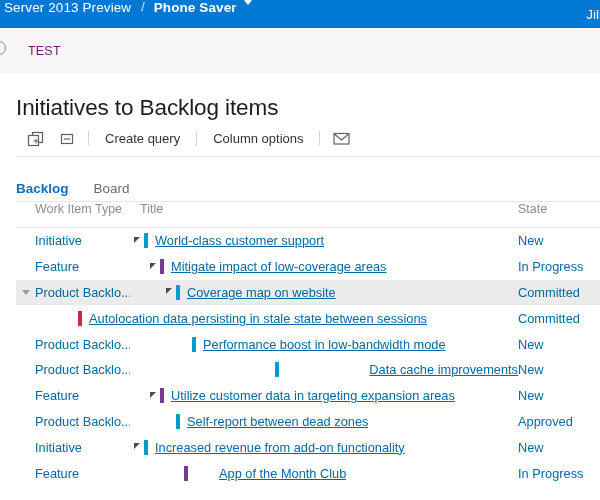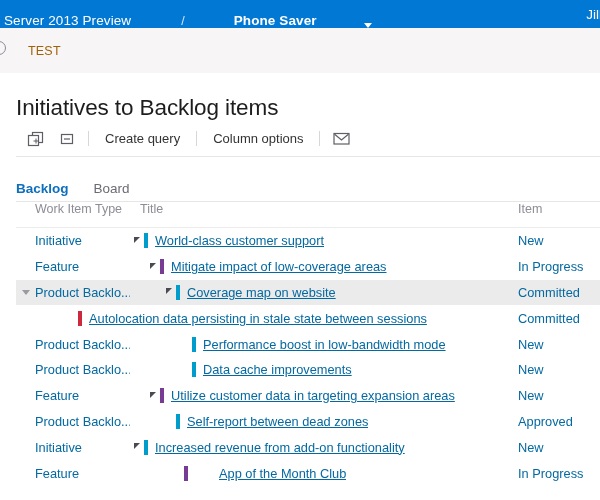--- a/index.html
+++ b/index.html
@@ -11,26 +11,25 @@
     font-family: "Liberation Sans", sans-serif;
     -webkit-font-smoothing: antialiased;
   }
 
   
   #topbar {
     height: 28px;
     background: #0078d4;
     color: #ffffff;
     display: flex;
-    align-items: flex-end;
+    align-items: flex-start;
     padding: 0 16px 0 4px;
     font-size: 13.5px;
     position: relative;
     white-space: nowrap;
-    gap: 40px;
   }
   #topbar .collection { font-weight: 400; letter-spacing: .1px; }
   #topbar .sep { margin: 0 9px 0 10px; color: #cfe6f8; font-size: 12.5px; }
   #topbar .project { font-weight: 700; letter-spacing: .1px; }
   #topbar .caret {
     display: inline-block;
     margin-left: 7px;
     width: 0; height: 0;
     border-left: 4.5px solid transparent;
     border-right: 4.5px solid transparent;
@@ -58,21 +57,21 @@
     position: absolute;
     left: -8px;
     top: 13px;
     width: 14px; height: 14px;
     border: 1.6px solid #8a8a93;
     border-radius: 50%;
   }
   #subbar .test-link {
     margin-left: 28px;
     font-size: 12.5px;
-    color: #a16207;
+    color: #701a75;
     letter-spacing: .2px;
   }
 
   
   #content { padding: 0 0 0 16px; background: #ffffff; }
 
   #page-title {
     font-size: 22.5px;
     color: #1d1d1d;
     font-weight: 400;
@@ -249,21 +248,21 @@
 
   <div id="tabs">
     <div class="tab active">Backlog</div>
     <div class="tab">Board</div>
   </div>
 
   <div id="grid">
     <div class="ghead">
       <div class="c-type">Work Item Type</div>
       <div class="c-title">Title</div>
-      <div class="c-state">Item</div>
+      <div class="c-state">State</div>
     </div>
     <div id="grid-body">
         <div class="row">
           <div class="c-type">Initiative</div>
           <div class="c-title" style="padding-left: 0px;">
             <div class="exp">
               <i></i>
             </div>
             <div class="bar" style="background: rgb(0, 156, 204);"></div>
             <span class="ttl">World-class customer support</span>
@@ -311,21 +310,21 @@
             <div class="exp empty">
               <i></i>
             </div>
             <div class="bar" style="background: rgb(0, 156, 204);"></div>
             <span class="ttl">Performance boost in low-bandwidth mode</span>
           </div>
           <div class="c-state">New</div>
         </div>
         <div class="row">
           <div class="c-type">Product Backlo...</div>
-          <div class="c-title" style="padding-left: 48px;">
+          <div class="c-title" style="padding-left: 48px; justify-content: space-between;">
             <div class="exp empty">
               <i></i>
             </div>
             <div class="bar" style="background: rgb(0, 156, 204);"></div>
             <span class="ttl">Data cache improvements</span>
           </div>
           <div class="c-state">New</div>
         </div>
         <div class="row">
           <div class="c-type">Feature</div>

